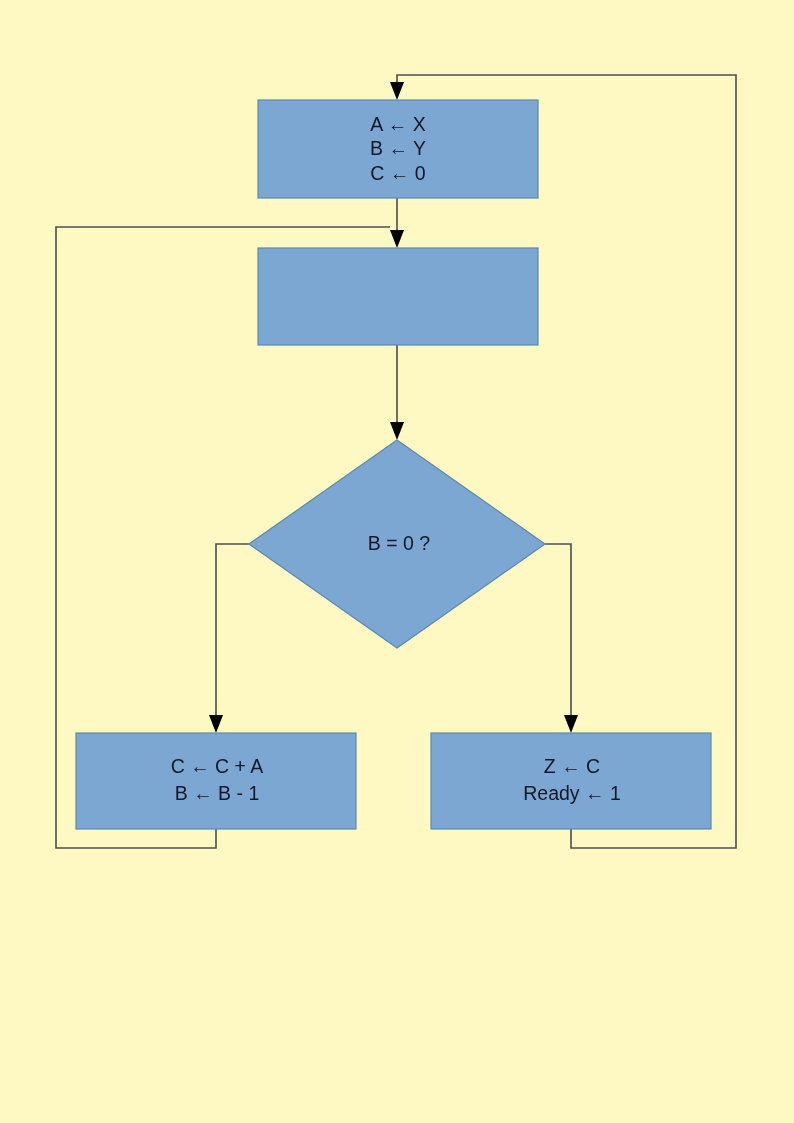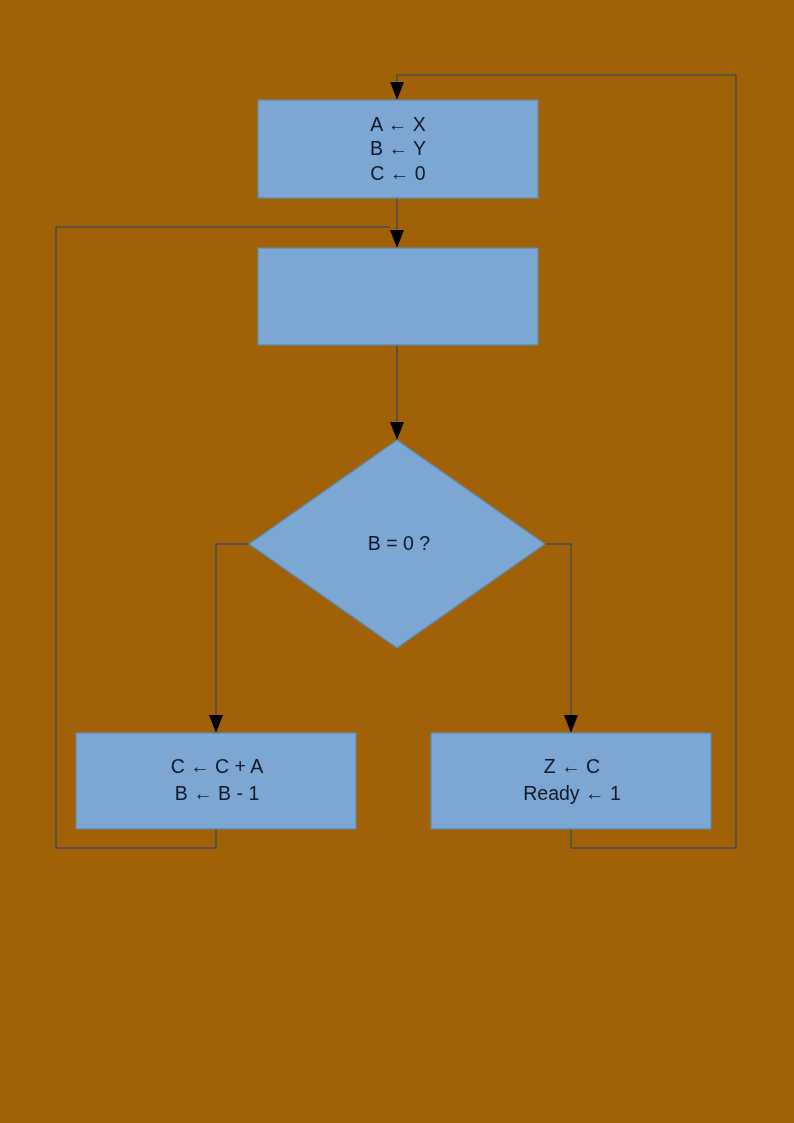--- a/index.html
+++ b/index.html
@@ -11,21 +11,21 @@
   body {
     width: 794px;
     height: 1123px;
     font-family: "Liberation Sans", sans-serif;
     overflow: hidden;
   }
   #diagram-root {
     position: relative;
     width: 794px;
     height: 1123px;
-    background: #a16207;
+    background: #fef9c3;
   }
   #flow-svg {
     position: absolute;
     left: 0;
     top: 0;
     width: 794px;
     height: 1123px;
     display: block;
   }
   .node-shape {

